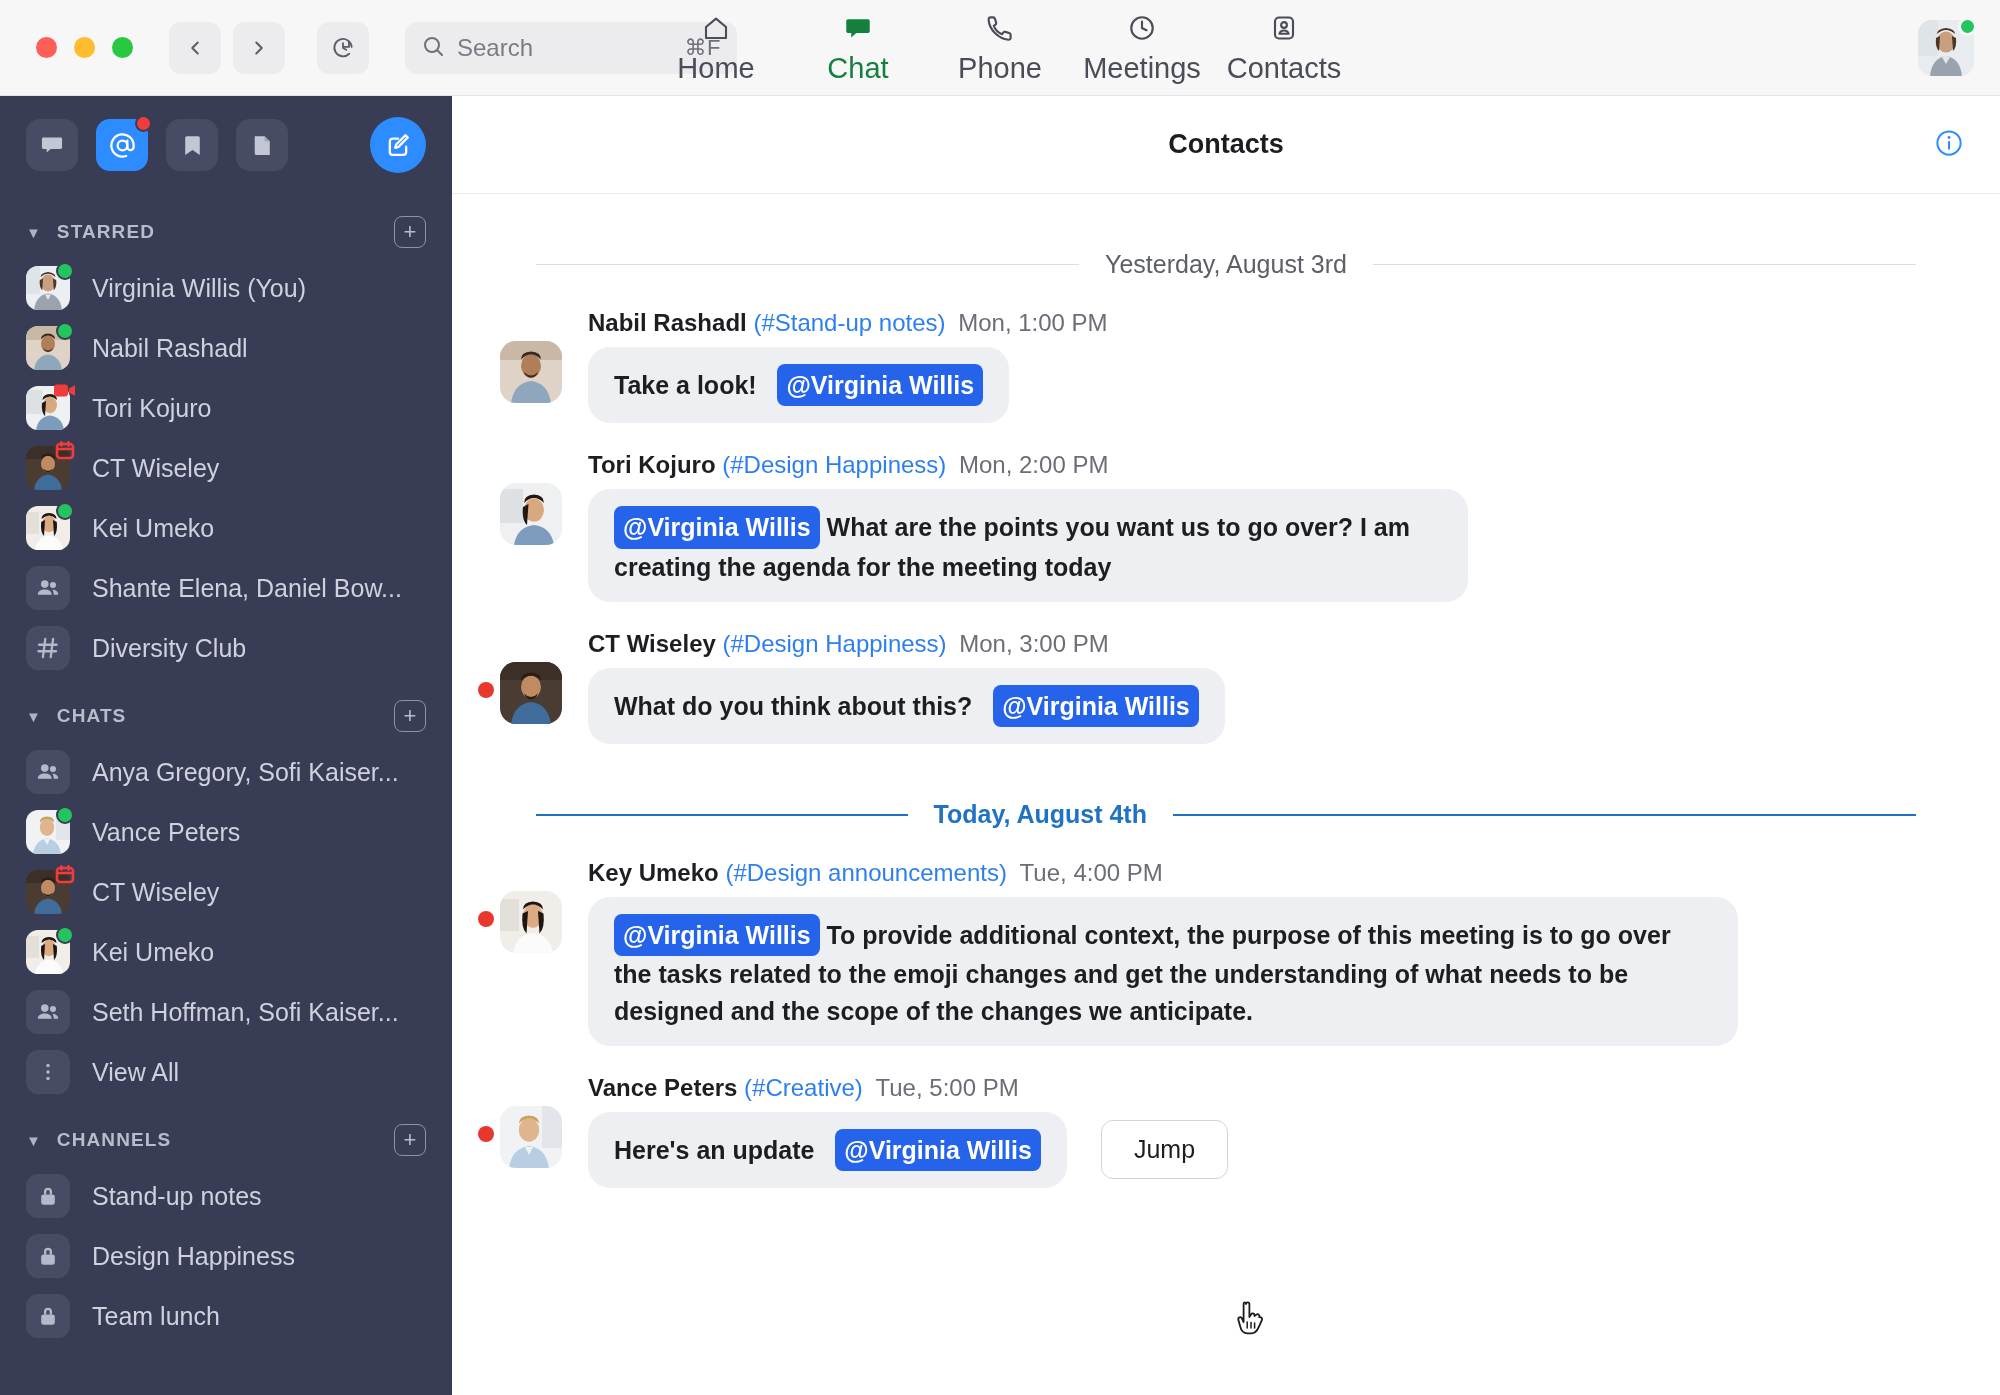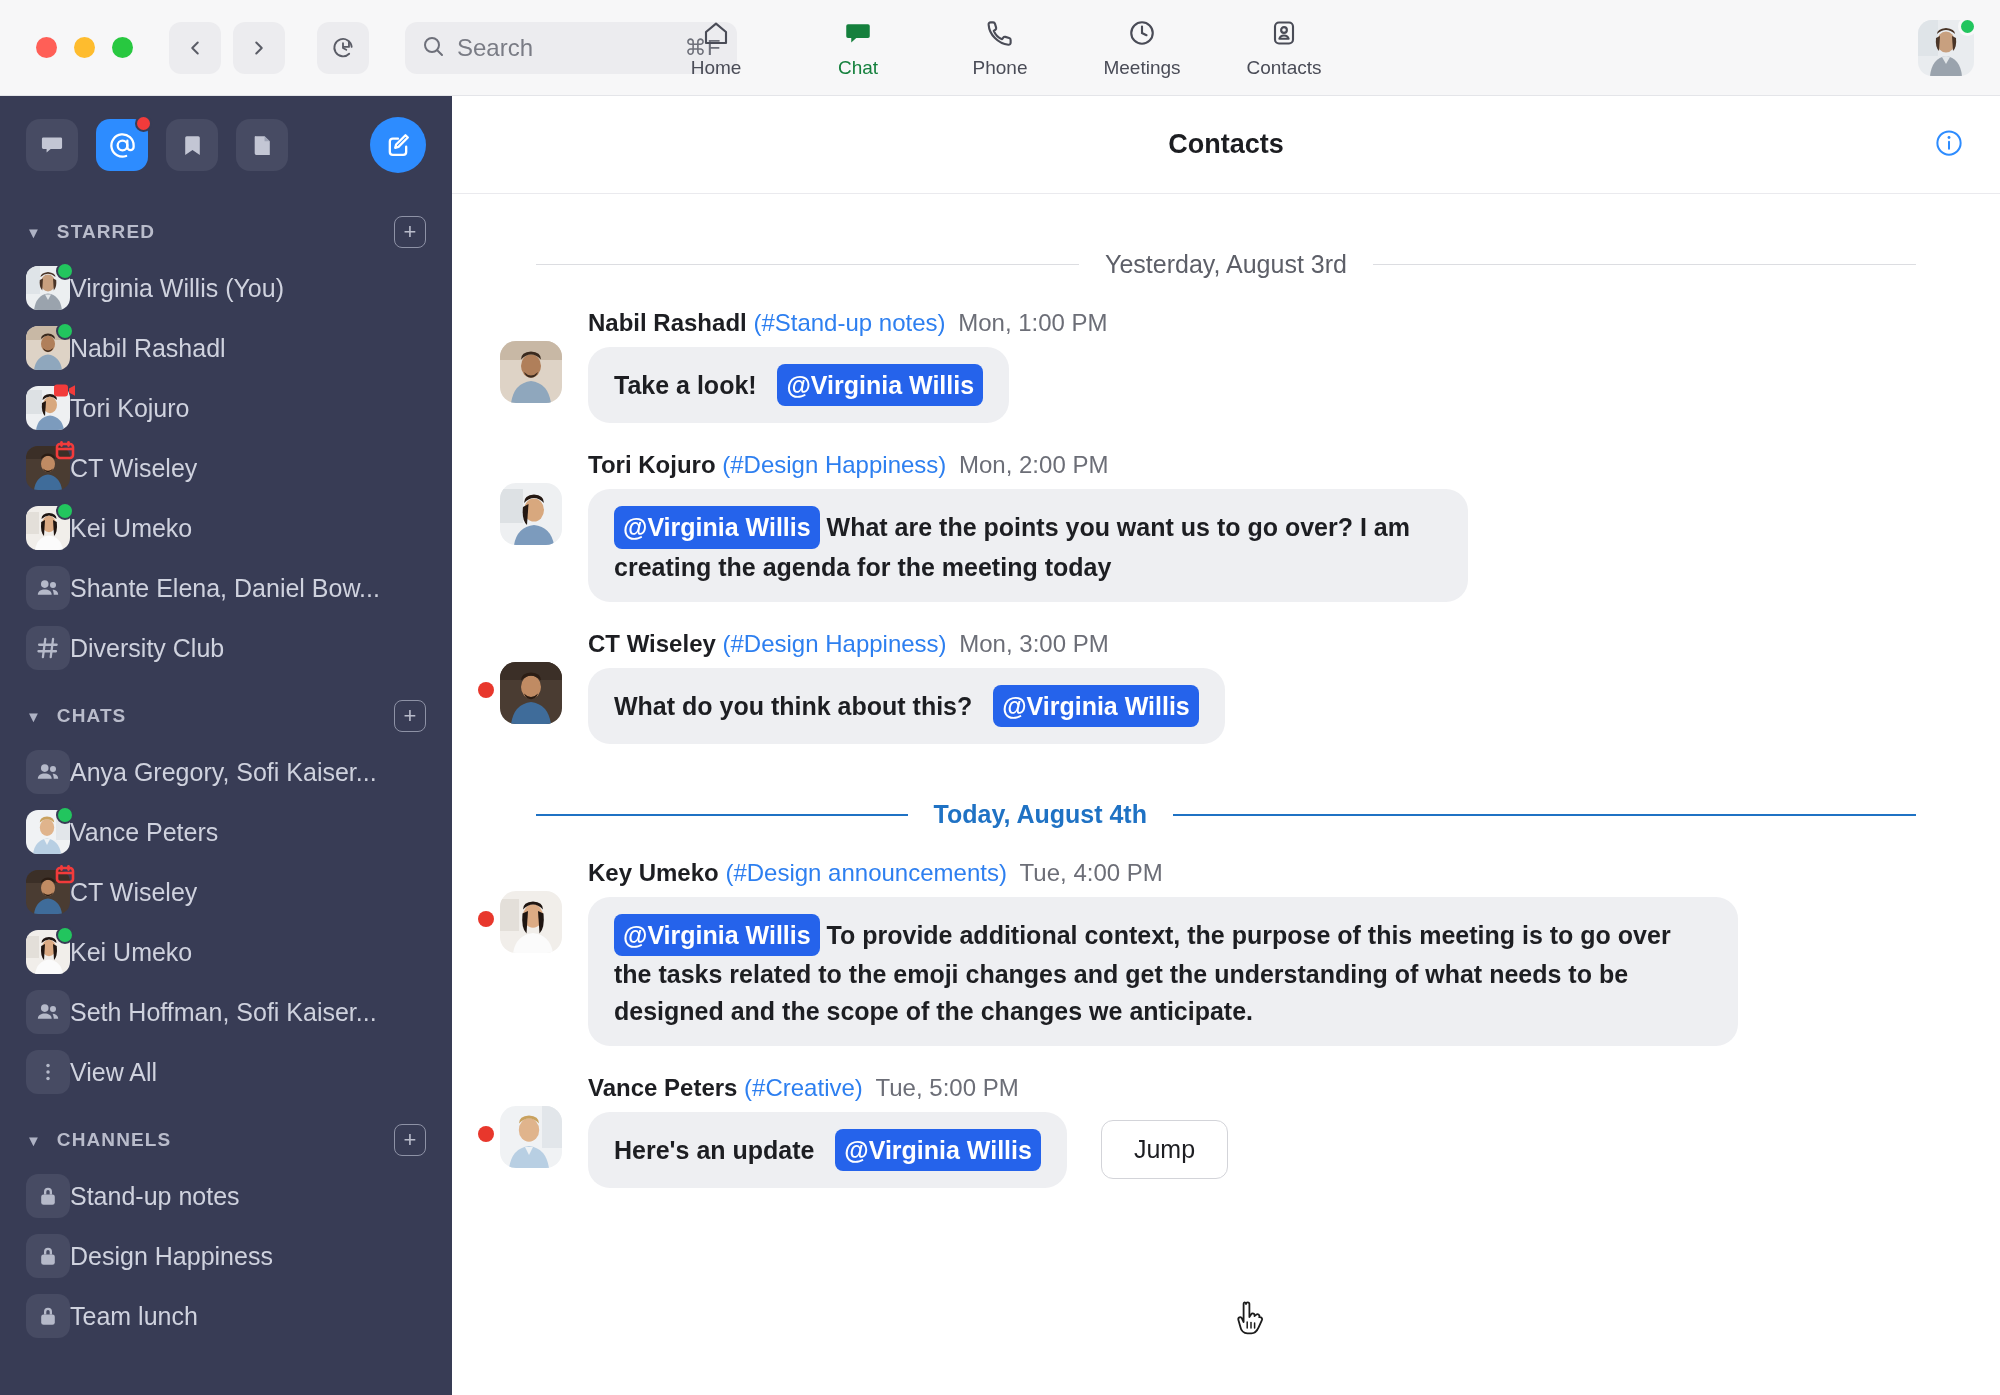--- a/index.html
+++ b/index.html
@@ -47,21 +47,21 @@
 
   .maintabs {
     position: absolute; left: 50%; transform: translateX(-50%);
     display: flex; align-items: flex-end; gap: 0; height: 96px;
   }
   .tab {
     width: 142px; height: 96px;
     display: flex; flex-direction: column; align-items: center; justify-content: center;
     gap: 7px; color: #4a4c57;
   }
-  .tab .tlabel { font-size: 19px; }
+  .tab .tlabel { font-size: 29px; }
   .tab.active { color: #15803d; }
   .tab .ticon { height: 34px; display: flex; align-items: center; justify-content: center; }
 
   .me {
     position: absolute; right: 26px; top: 50%; transform: translateY(-50%);
     width: 56px; height: 56px;
   }
   .me .face { width: 56px; height: 56px; border-radius: 14px; overflow: hidden; }
   .me .pres {
     position: absolute; right: -3px; top: -3px;
@@ -115,21 +115,21 @@
   .sec-head .plus {
     margin-left: auto;
     width: 32px; height: 32px; border-radius: 8px;
     border: 1.6px solid #8e92a6; color: #b9bccb;
     display: flex; align-items: center; justify-content: center;
     font-size: 22px; line-height: 1;
   }
 
   .row {
     height: 60px; display: flex; align-items: center;
-    padding: 0 26px; 
+    padding: 0 26px; gap: 22px;
   }
   .av { width: 44px; height: 44px; position: relative; flex-shrink: 0; }
   .av .pic { width: 44px; height: 44px; border-radius: 12px; overflow: hidden; }
   .av .st {
     position: absolute; right: -4px; top: -4px;
     width: 18px; height: 18px; border-radius: 50%;
     background: #22c55e; border: 2.5px solid #383c55;
   }
   .av .stcam {
     position: absolute; right: -7px; top: -5px;

